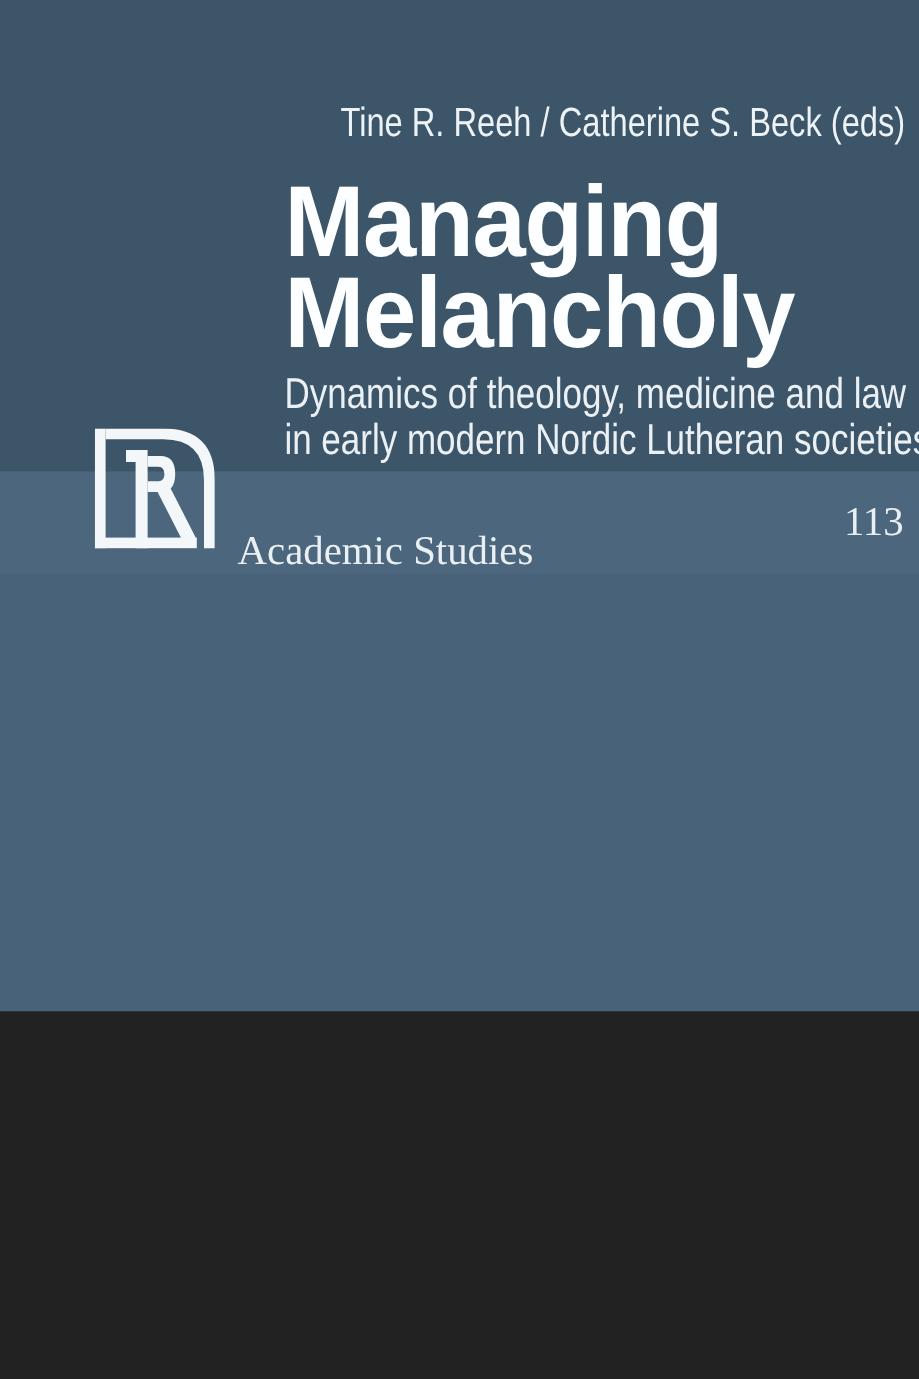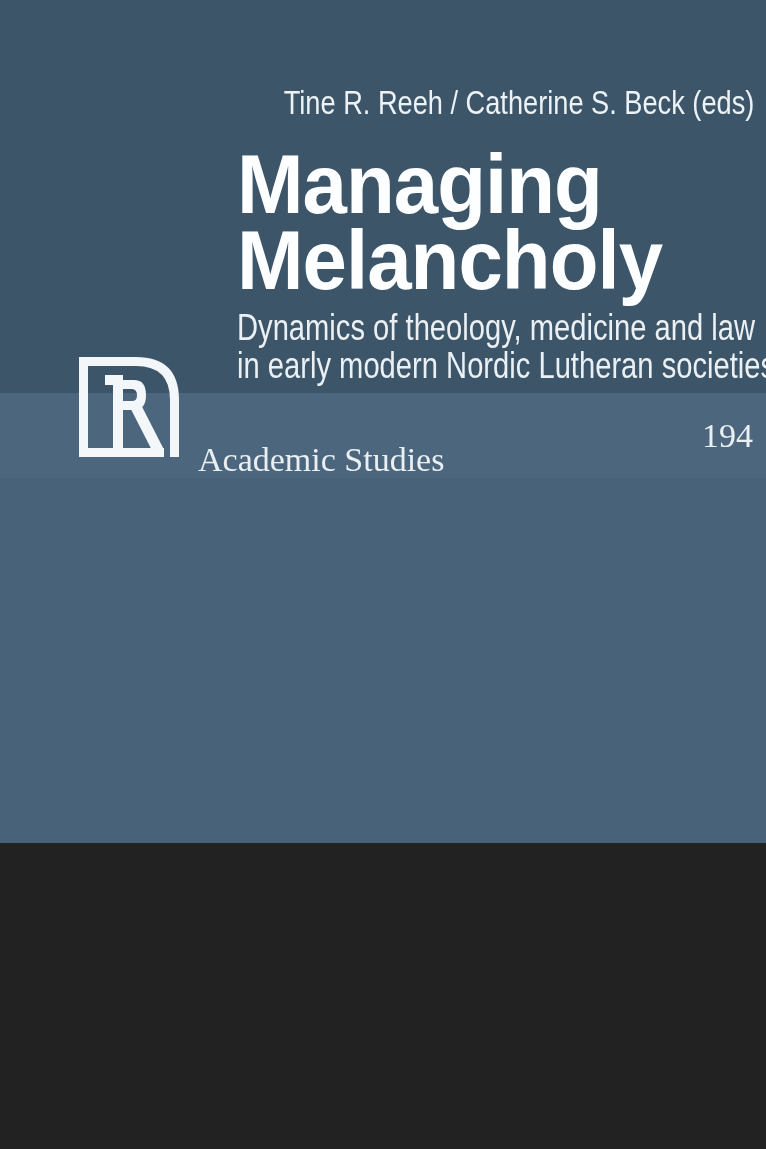--- a/index.html
+++ b/index.html
@@ -137,19 +137,19 @@
       <rect x="26" y="18" width="9" height="10"></rect>
 
       <path d="M44,23 H55 Q67,23 67,38 Q67,53 55,53 H44 V44 H53 Q58,44 58,38.5 Q58,32 53,32 H44 Z"></path>
 
       <line x1="57" y1="50" x2="80" y2="95" stroke="#f3f7f9" stroke-width="11"></line>
     </g>
   </svg>
 
   <div class="series-name">Academic Studies</div>
 
-  <div class="series-number">194</div>
+  <div class="series-number">113</div>
 
   <div class="publisher-box">
     <div class="publisher-wordmark">V&amp;R</div>
   </div>
 
 </div>
 
 </body></html>

